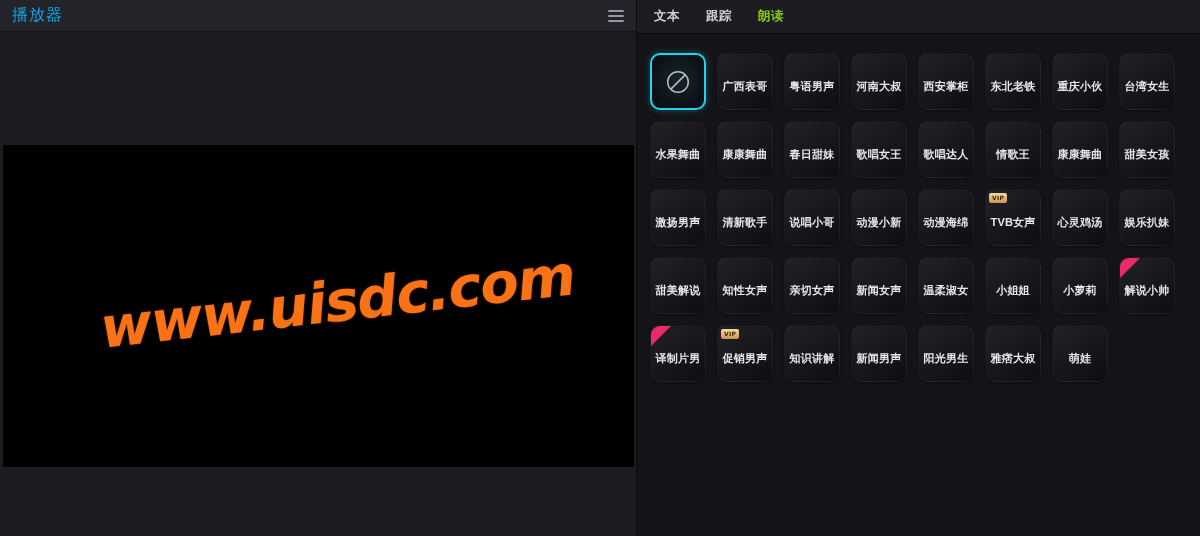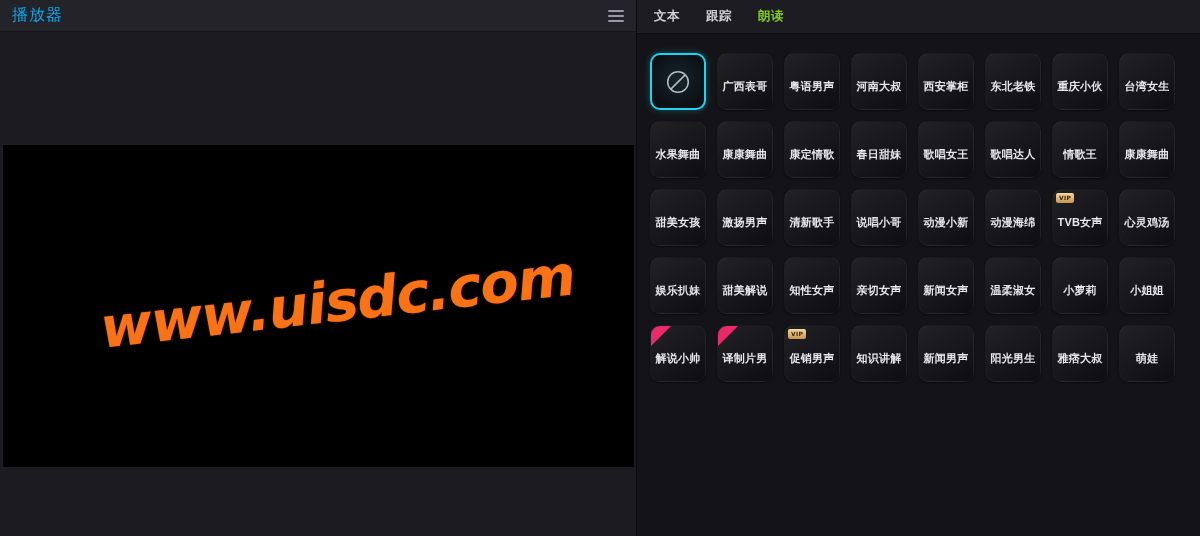--- a/index.html
+++ b/index.html
@@ -203,23 +203,20 @@
           <div class="voice-card">
             <span class="label">台湾女生</span>
           </div>
           <div class="voice-card">
             <span class="label">水果舞曲</span>
           </div>
           <div class="voice-card">
             <span class="label">康康舞曲</span>
           </div>
           <div class="voice-card">
-            <span class="label">康定情歌</span>
-          </div>
-          <div class="voice-card">
             <span class="label">春日甜妹</span>
           </div>
           <div class="voice-card">
             <span class="label">歌唱女王</span>
           </div>
           <div class="voice-card">
             <span class="label">歌唱达人</span>
           </div>
           <div class="voice-card">
             <span class="label">情歌王</span>
@@ -264,24 +261,24 @@
           <div class="voice-card">
             <span class="label">亲切女声</span>
           </div>
           <div class="voice-card">
             <span class="label">新闻女声</span>
           </div>
           <div class="voice-card">
             <span class="label">温柔淑女</span>
           </div>
           <div class="voice-card">
+            <span class="label">小姐姐</span>
+          </div>
+          <div class="voice-card">
             <span class="label">小萝莉</span>
-          </div>
-          <div class="voice-card">
-            <span class="label">小姐姐</span>
           </div>
           <div class="voice-card">
             <span class="new-ribbon"></span>
             <span class="label">解说小帅</span>
           </div>
           <div class="voice-card">
             <span class="new-ribbon"></span>
             <span class="label">译制片男</span>
           </div>
           <div class="voice-card">

